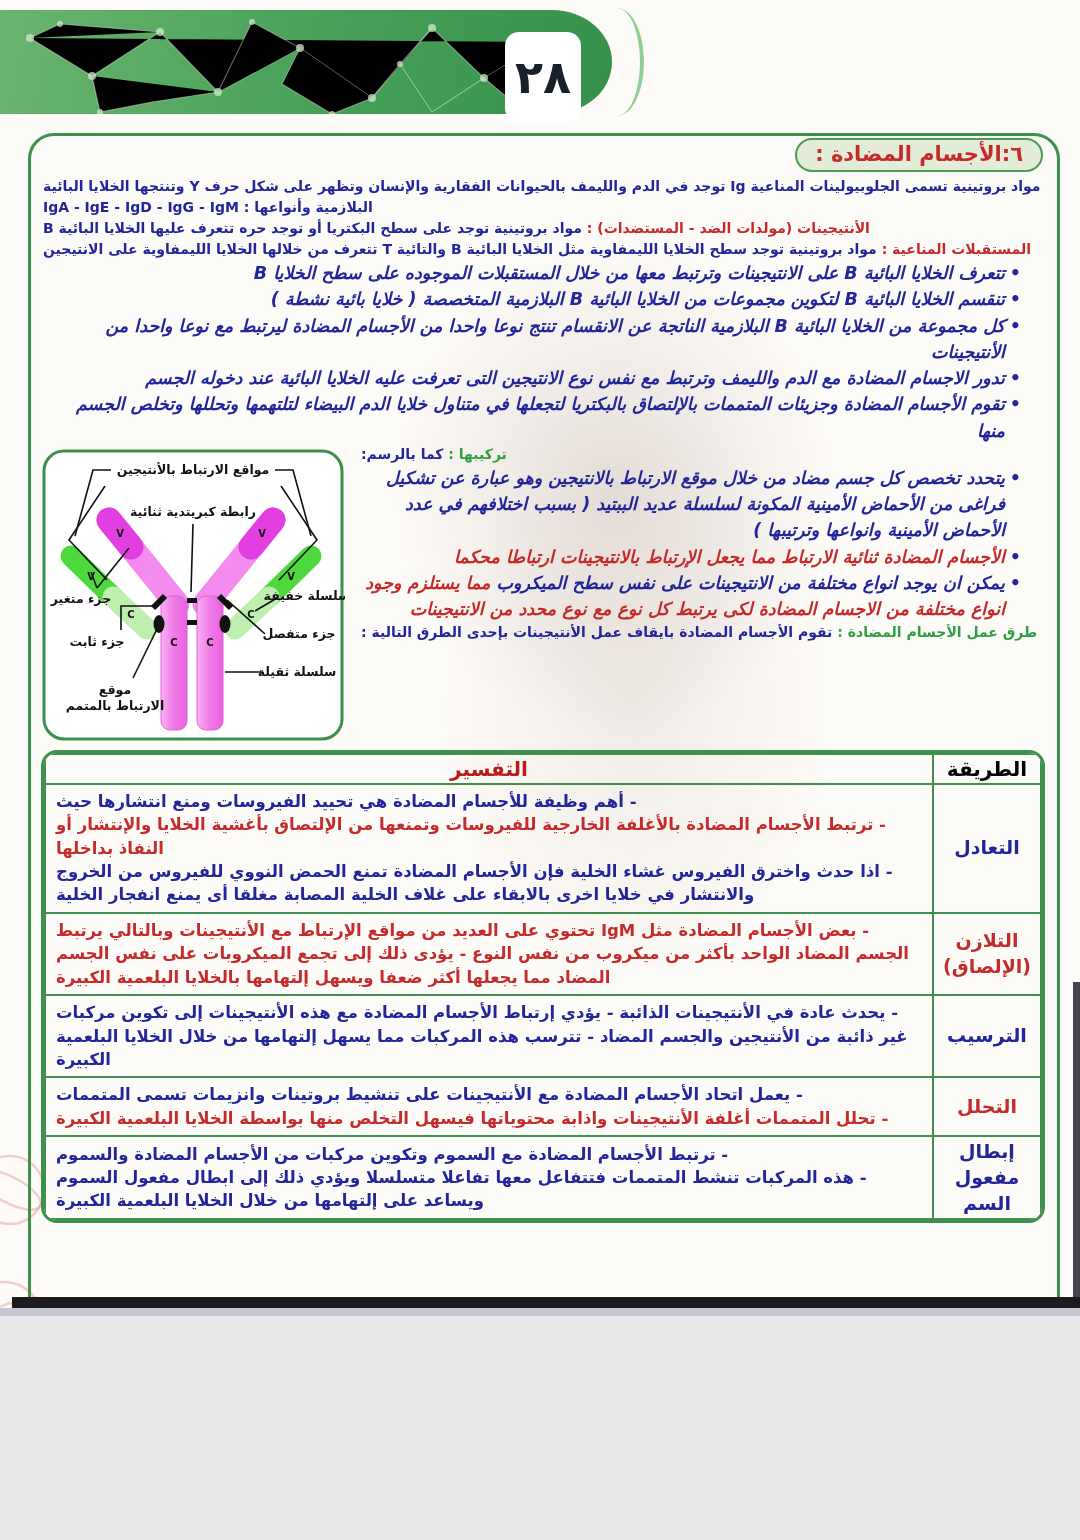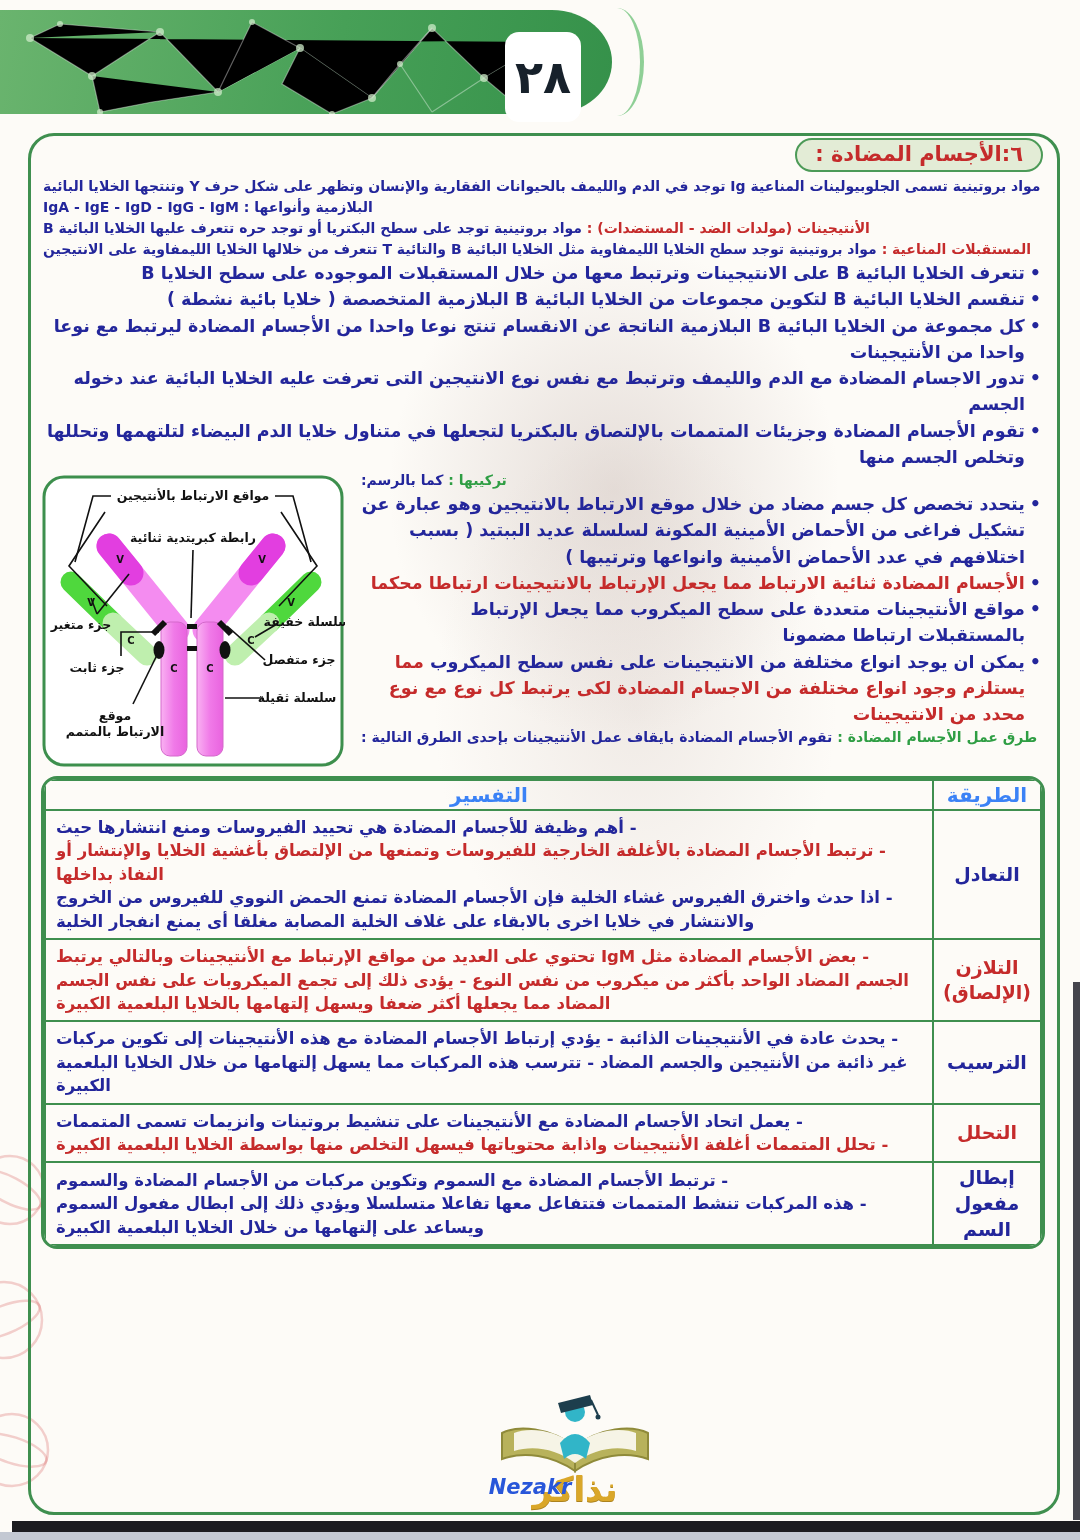--- a/index.html
+++ b/index.html
@@ -1,16 +1,16 @@
 <!DOCTYPE html>
 <html lang="ar" dir="rtl"><head>
 <meta charset="utf-8">
 <style>
   html,body{margin:0;padding:0;background:#e8e8e8;}
-  .page{position:relative;width:1080px;height:1540px;margin:0 auto;overflow:hidden;
+  .page{position:relative;width:1080px;height:1316px;margin:0 auto;overflow:hidden;
         background:#fdfbf7;font-family:"DejaVu Sans",sans-serif;direction:rtl;}
   
   .bg-face{position:absolute;left:250px;top:170px;width:700px;height:840px;pointer-events:none;
      background:
        radial-gradient(ellipse 46% 42% at 52% 38%, rgba(196,180,174,.42), rgba(196,180,174,0) 70%),
        radial-gradient(ellipse 40% 46% at 55% 64%, rgba(210,196,190,.30), rgba(210,196,190,0) 72%);}
   
   .hdr{position:absolute;top:0;left:0;width:1080px;height:128px;}
   .band{position:absolute;left:0;top:10px;width:612px;height:104px;
         background:linear-gradient(100deg,#6ab46e,#47a057 55%,#35914a);
@@ -25,34 +25,34 @@
   .title{position:absolute;right:14px;top:22px;margin:0;width:430px;text-align:center;
         font-size:49px;font-weight:bold;color:#1f7f32;letter-spacing:-1px;
         text-shadow:0 0 1px #1f7f32;}
   
   .content-box{position:absolute;left:28px;top:133px;width:1004px;height:1362px;
         border:3px solid #3f8f4f;border-radius:26px;padding:6px 12px 8px 10px;box-sizing:content-box;}
   .badge{width:fit-content;margin:-4px 2px 4px auto;margin-right:2px;background:#e3ecd6;
         border:2px solid #4c9a57;border-radius:18px;padding:2px 18px 4px;
         font-size:21px;font-weight:bold;color:#c52b2b;}
   .para{font-size:14px;font-weight:bold;line-height:1.5;margin:0 2px;text-align:left;}
-  .bullets{margin:0 0;}
+  .bullets{margin:0 20px;font-style:italic;}
   .bullet{font-size:17.5px;font-weight:bold;line-height:1.5;text-align:right;
         padding-right:20px;text-indent:-16px;}
   .bullet .dot{color:#23269b;margin-left:5px;}
   .c-blue{color:#23269b;} .c-red{color:#c52b2b;} .c-green{color:#2f9e44;}
   
   .diagram{float:left;margin:4px 16px 4px 0;width:304px;}
   .diagram svg text{font-family:"DejaVu Sans",sans-serif;font-weight:bold;fill:#111;}
   
   .table-wrap{clear:both;margin-top:6px;border:3px solid #3f8f4f;border-radius:16px;overflow:hidden;}
   table.methods{width:100%;border-collapse:collapse;}
   table.methods th,table.methods td{border:2px solid #3f8f4f;vertical-align:middle;}
-  th.exp-h{font-size:20px;color:#3b82f6;text-align:center;padding:2px;}
-  th.method-h{width:102px;font-size:20px;color:#3b82f6;text-align:center;padding:2px;}
+  th.exp-h{font-size:20px;color:#b91c1c;text-align:center;padding:2px;}
+  th.method-h{width:102px;font-size:20px;color:#000000;text-align:center;padding:2px;}
   td.method{width:102px;text-align:center;font-size:19px;font-weight:bold;line-height:1.35;padding:2px;}
   td.exp{padding:5px 10px;}
   .titem{font-size:16.5px;font-weight:bold;line-height:1.42;text-align:left;
         padding-right:12px;text-indent:-12px;}
   
   .wm{position:absolute;left:470px;top:1385px;width:210px;text-align:center;opacity:.95;pointer-events:none;}
   .wm .ar{font-size:34px;font-weight:bold;color:#d9a31e;text-shadow:0 1px 0 #a87c12;margin-top:-12px;}
   .wm .lat{font-size:21px;font-weight:bold;font-style:italic;color:#1d4ed8;margin-top:-34px;margin-right:90px;}
   
   .edge-right{position:absolute;right:0;top:982px;width:7px;height:538px;background:#45454d;}
@@ -197,21 +197,20 @@
           <text x="74" y="246">موقع</text>
           <text x="74" y="262">الارتباط بالمتمم</text>
         </g>
       </svg>
     </figure>
 
     <div class="para"><span class="c-green">تركيبها :  </span><span class="c-blue">كما بالرسم:</span></div>
     <div class="bullets">
         <div class="bullet"><span class="dot">•</span><span class="c-blue">يتحدد تخصص كل جسم مضاد من خلال موقع الارتباط بالانتيجين وهو عبارة عن تشكيل فراغى من الأحماض الأمينية المكونة لسلسلة عديد الببتيد ( بسبب اختلافهم في عدد الأحماض الأمينية وانواعها وترتيبها )</span></div>
         <div class="bullet"><span class="dot">•</span><span class="c-red">الأجسام المضادة ثنائية الارتباط مما يجعل الإرتباط بالانتيجينات ارتباطا محكما</span></div>
-        <div class="bullet"><span class="dot">•</span><span class="c-blue">مواقع الأنتيجينات متعددة على سطح الميكروب مما يجعل الإرتباط بالمستقبلات ارتباطا مضمونا</span></div>
         <div class="bullet"><span class="dot">•</span><span class="c-blue">يمكن ان يوجد انواع مختلفة من الانتيجينات على نفس سطح الميكروب </span><span class="c-red">مما يستلزم وجود انواع مختلفة من الاجسام المضادة لكى يرتبط كل نوع مع نوع محدد من الانتيجينات</span></div>
       </div>
 
     <div class="para"><span class="c-green">طرق عمل الأجسام المضادة :  </span><span class="c-blue">تقوم الأجسام المضادة بايقاف عمل الأنتيجينات بإحدى الطرق التالية :</span></div>
 
     <div class="table-wrap">
       <table class="methods">
         <thead>
           <tr>
             <th class="method-h">الطريقة</th>

